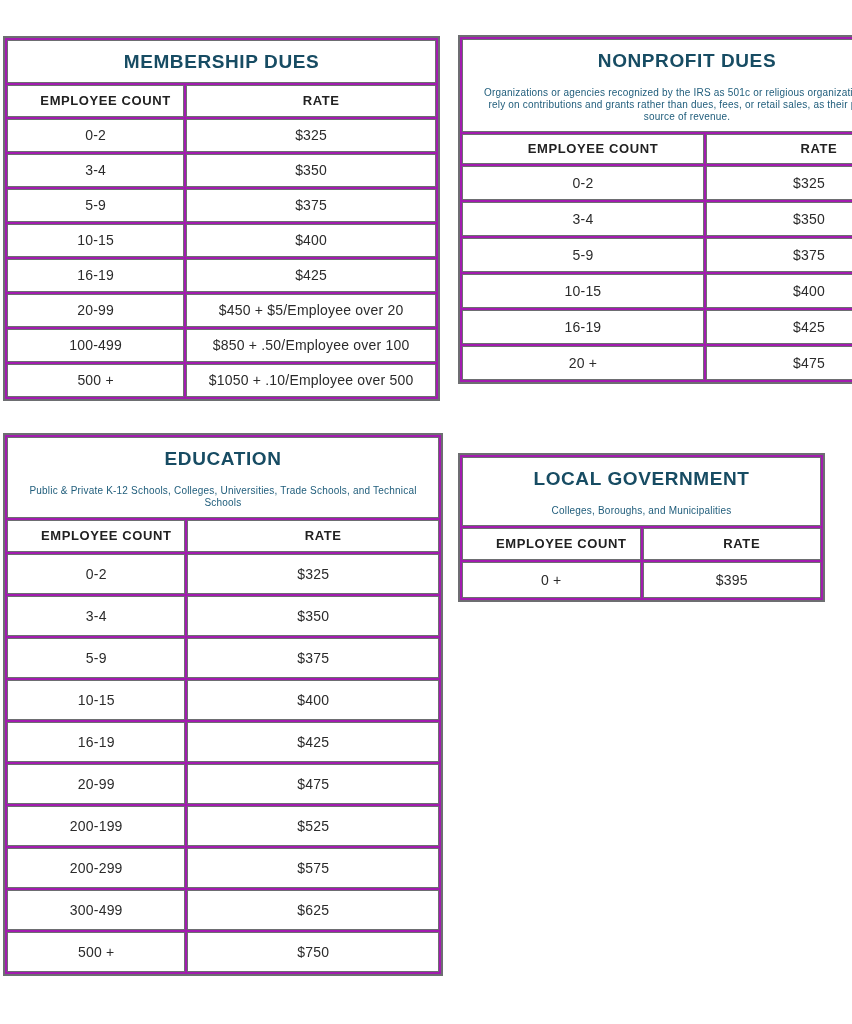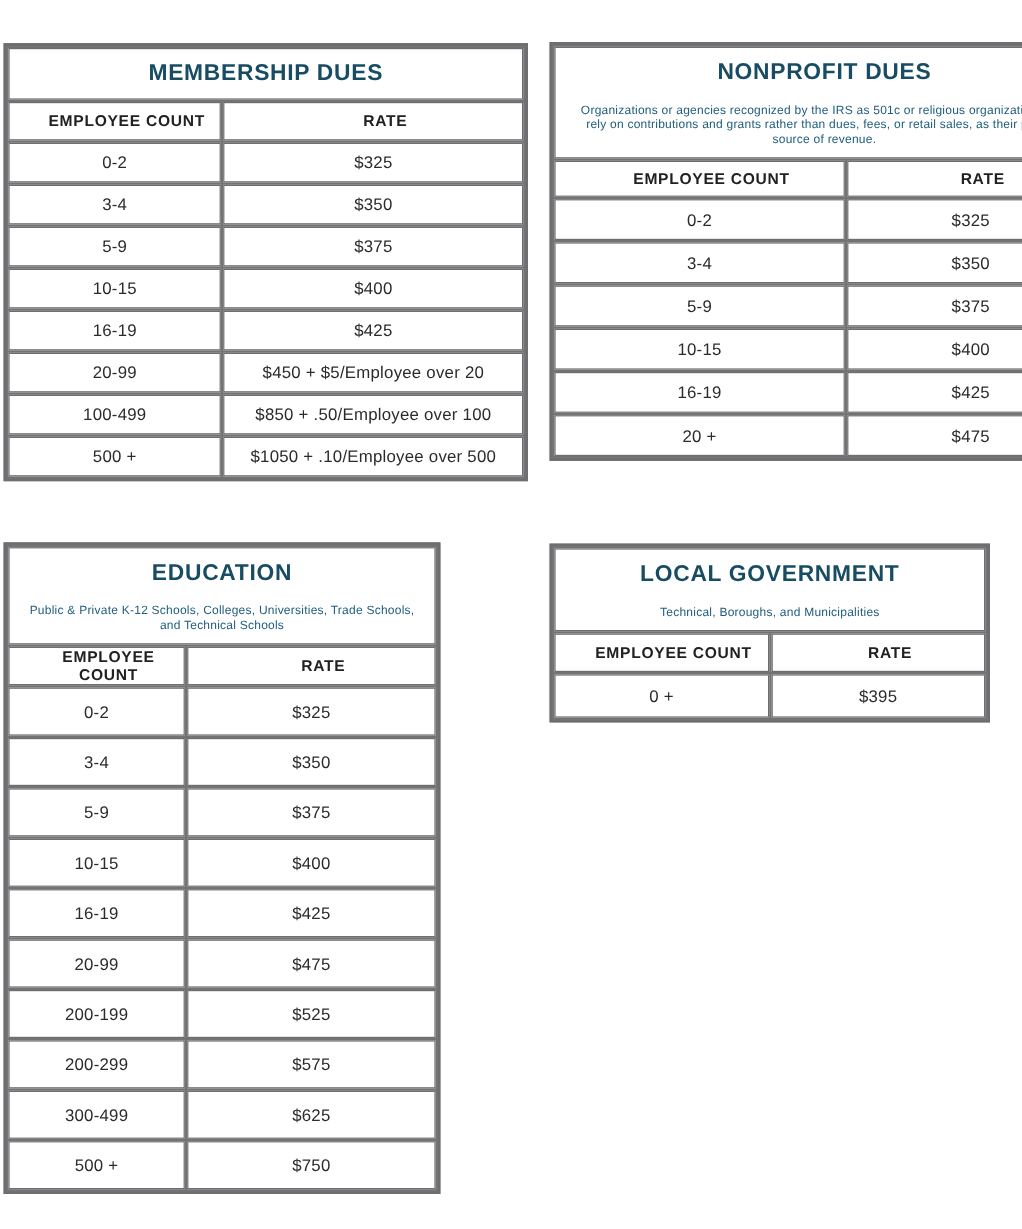--- a/index.html
+++ b/index.html
@@ -10,29 +10,29 @@
     --cell-text:#2B2B2B;
     --page-bg:#FFFFFF;
   }
   *{box-sizing:border-box;margin:0;padding:0;}
   html,body{width:852px;height:1024px;background:var(--page-bg);
     font-family:"Liberation Sans","DejaVu Sans",sans-serif;position:relative;overflow:hidden;}
 
   .table-card{position:absolute;}
   .card-membership{left:3px;  top:36px;  width:437px;}
   .card-nonprofit {left:458px;top:35px;  width:458px;}
-  .card-education {left:3px;  top:452px; width:364px;}
+  .card-education {left:3px;  top:433px; width:440px;}
   .card-local     {left:458px;top:453px; width:367px;}
 
   table.dues{
     width:100%;
     border-collapse:separate;
     border-spacing:2px;
     border:2px solid var(--border-color);
-    background:#737373;
+    background:#a21caf;
   }
   table.dues td, table.dues th{
     border:1px solid var(--border-color);
     text-align:center;
     vertical-align:middle;
     background:#fff;
   }
   .title-cell{padding:9px 12px 8px;}
   .card-title{
     color:var(--title-color);
@@ -243,21 +243,21 @@
 <section class="table-card card-local">
   <table class="dues">
     <colgroup>
         <col class="c1">
         <col class="c2">
       </colgroup>
     <tbody>
         <tr>
       <td class="title-cell" colspan="2">
         <div class="card-title">LOCAL GOVERNMENT</div>
-        <div class="card-desc">Technical, Boroughs, and Municipalities</div>
+        <div class="card-desc">Colleges, Boroughs, and Municipalities</div>
       </td>
     </tr>
     <tr>
       <th>EMPLOYEE COUNT</th>
       <th>RATE</th>
     </tr>
     </tbody>
       <tbody>
         <tr>
           <td>0 +</td>

